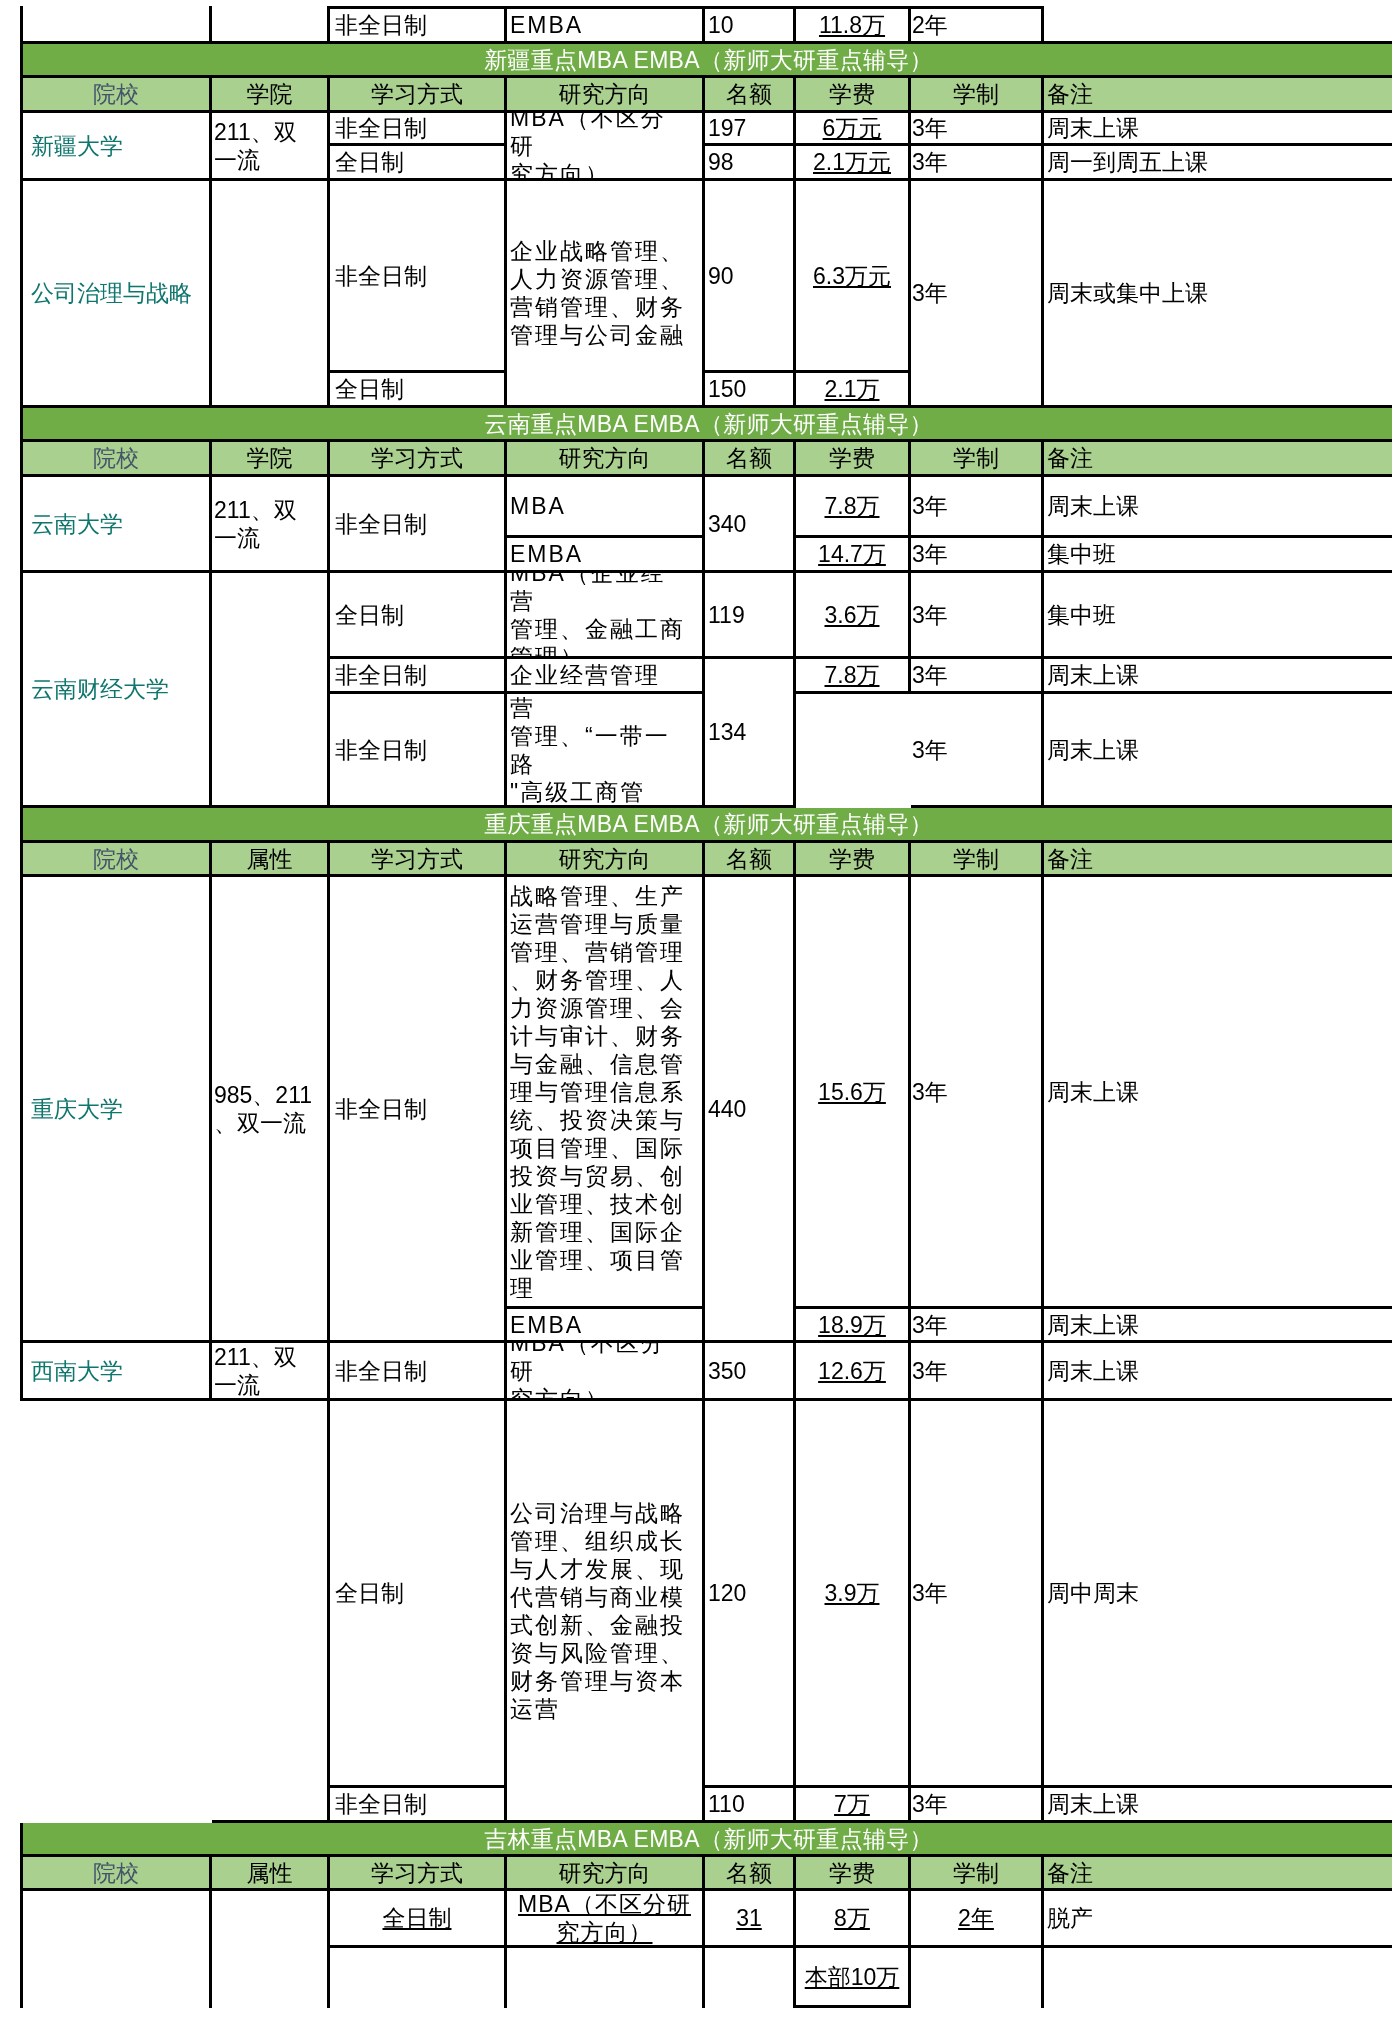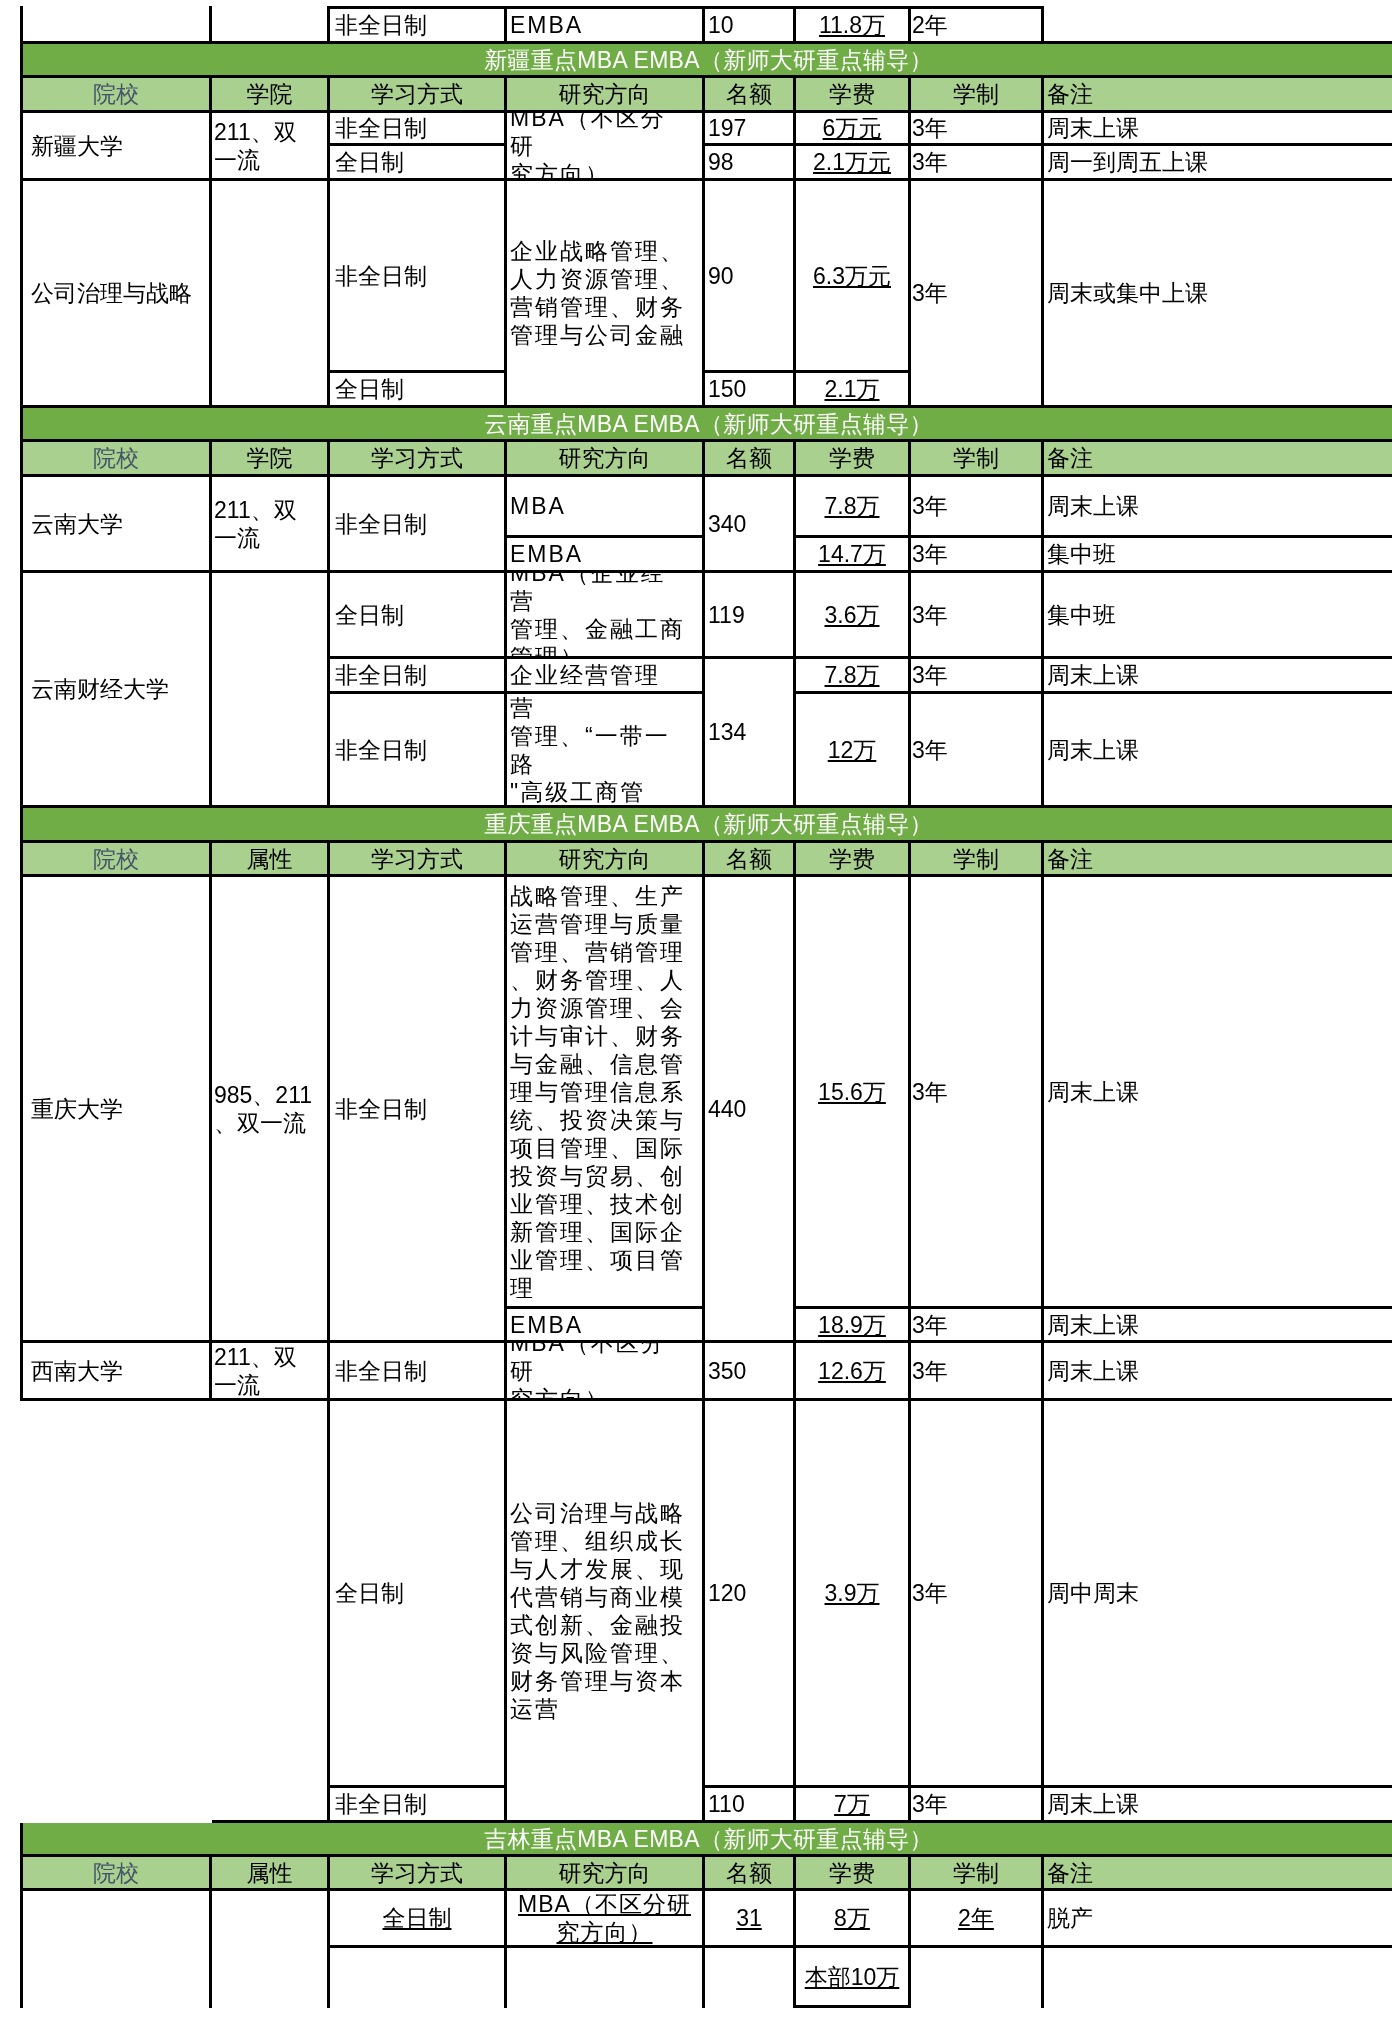--- a/index.html
+++ b/index.html
@@ -30,21 +30,21 @@
   .bt { border-top: 3px solid #000; }
   .nb { border-bottom: none; }
   .center { justify-content: center; text-align: center; text-decoration: underline; }
   .p1 { padding-left: 8px; }
   .p2 { padding-left: 2px; }
   .p3 { padding-left: 5px; }
   .p4 { padding-left: 3px; padding-right: 15px; letter-spacing: 2px; }
   .p5 { padding-left: 3px; }
   .p7 { padding-left: 1px; }
   .p8 { padding-left: 3px; }
-  .school { color: #000000; }
+  .school { color: #0f766e; }
   .title {
     background: #70AD47; color: #ffffff; justify-content: center;
     font-size: 23px; letter-spacing: 0.3px;
   }
   .hdr { background: #A9D08E; justify-content: center; text-align: center; }
   .hdr.left { justify-content: flex-start; padding-left: 3px; }
   .hdr.school-h { color: #44546A; }
   .dir-c { letter-spacing: 1px; padding: 0 2px; }
 </style>
 </head>
@@ -135,21 +135,20 @@
 管理、金融工商
 管理）</div>
   <div class="c p4" style="grid-area:13/4/14/5">企业经营管理</div>
   <div class="c p4" style="grid-area:14/4/15/5">MBA（企业经营
 管理、“一带一路
 "高级工商管理）</div>
   <div class="c p5" style="grid-area:12/5/13/6">119</div>
   <div class="c p5" style="grid-area:13/5/15/6">134</div>
   <div class="c center" style="grid-area:12/6/13/7">3.6万</div>
   <div class="c center" style="grid-area:13/6/14/7">7.8万</div>
-  <div class="c center" style="grid-area:14/6/15/7">12万</div>
   <div class="c p7" style="grid-area:12/7/13/8">3年</div>
   <div class="c p7" style="grid-area:13/7/14/8">3年</div>
   <div class="c p7" style="grid-area:14/7/15/8">3年</div>
   <div class="c p8" style="grid-area:12/8/13/9">集中班</div>
   <div class="c p8" style="grid-area:13/8/14/9">周末上课</div>
   <div class="c p8" style="grid-area:14/8/15/9">周末上课</div>
 
   <div class="c col1 title" style="grid-area:15/1/16/9">重庆重点MBA EMBA（新师大研重点辅导）</div>
   <div class="c col1 hdr school-h" style="grid-area:16/1/17/2">院校</div>
   <div class="c hdr" style="grid-area:16/2/17/3">属性</div>

